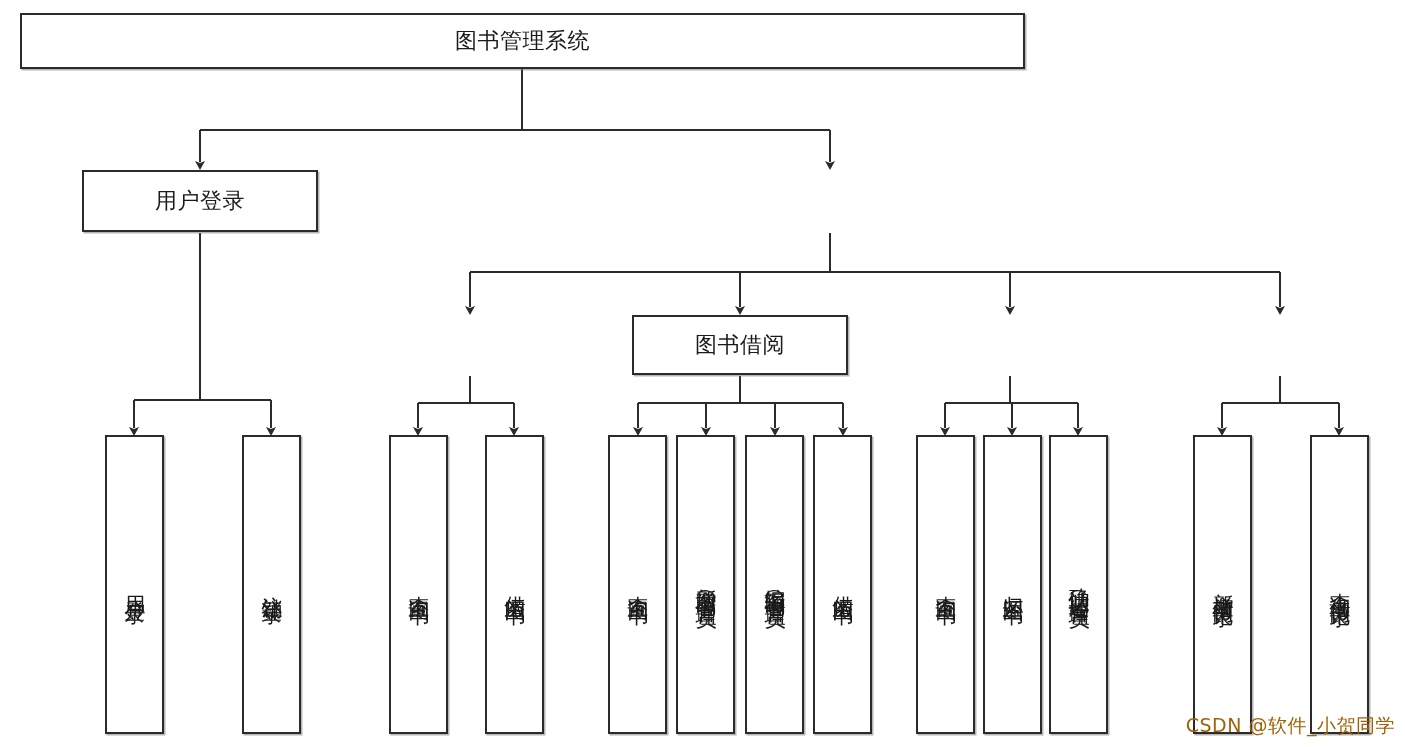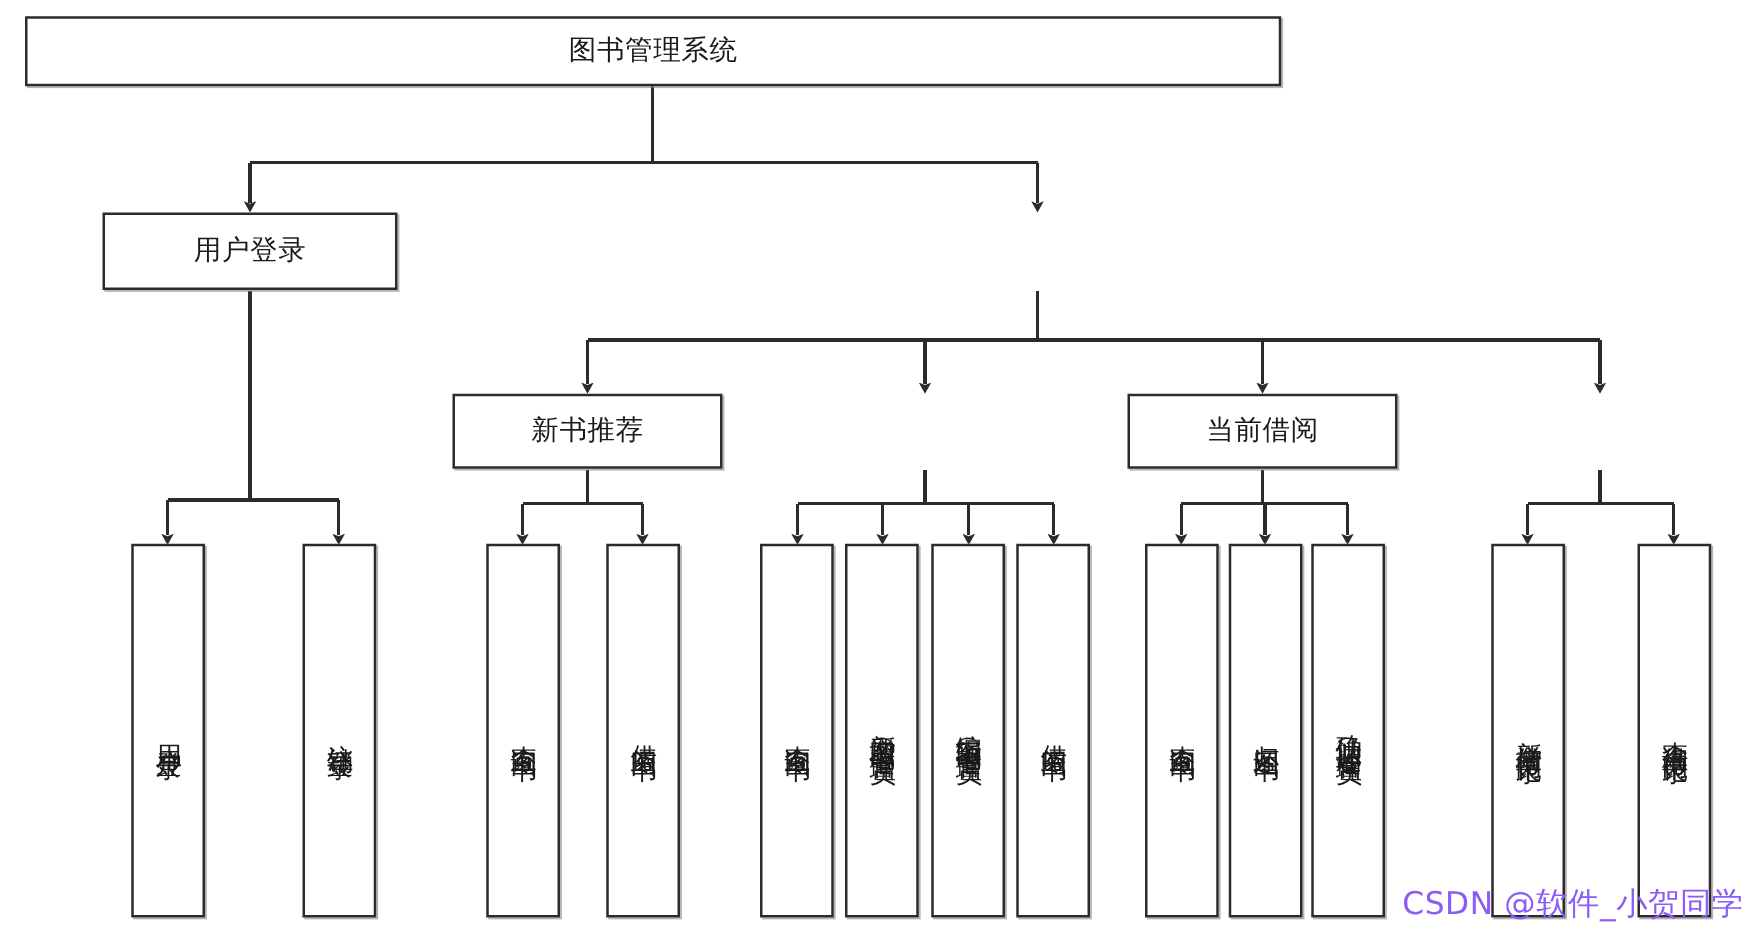--- a/index.html
+++ b/index.html
@@ -52,22 +52,22 @@
     writing-mode: vertical-rl;
     text-orientation: upright;
     font-size: 21px;
     letter-spacing: 3px;
     line-height: 1;
   }
   #watermark {
     position: absolute;
     right: 10px;
     bottom: 8px;
-    font-size: 25px;
-    color: #8b5cf6;
+    font-size: 19px;
+    color: #a16207;
     white-space: nowrap;
     letter-spacing: 0.5px;
     pointer-events: none;
   }
 </style>
 </head>
 <body>
 
 <div id="canvas">
 
@@ -122,25 +122,22 @@
   </svg>
 
   <div class="node horiz" style="left:20px; top:13px; width:1005px; height:56px;">
     <span class="lbl">图书管理系统</span>
   </div>
 
   <div class="node horiz" style="left:82px; top:170px; width:236px; height:62px;">
     <span class="lbl">用户登录</span>
   </div>
 
-  <div class="node horiz" style="left:362px; top:315px; width:216px; height:60px;">
-    <span class="lbl">新书推荐</span>
-  </div>
-  <div class="node horiz" style="left:902px; top:315px; width:216px; height:60px;">
-    <span class="lbl">当前借阅</span>
+  <div class="node horiz" style="left:632px; top:315px; width:216px; height:60px;">
+    <span class="lbl">图书借阅</span>
   </div>
 
   <div class="node vert" style="left:105px; top:435px; width:59px; height:299px;">
     <span class="lbl">用户登录</span>
   </div>
   <div class="node vert" style="left:242px; top:435px; width:59px; height:299px;">
     <span class="lbl">注销登录</span>
   </div>
 
   <div class="node vert" style="left:389px; top:435px; width:59px; height:299px;">

